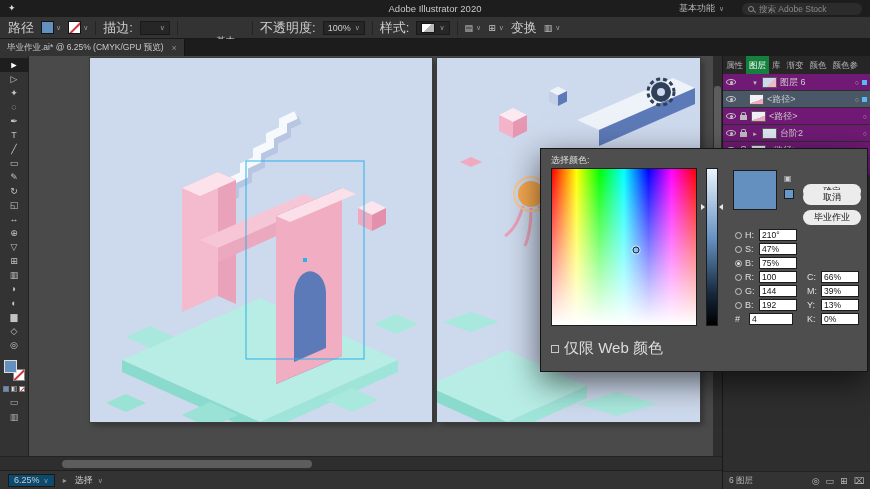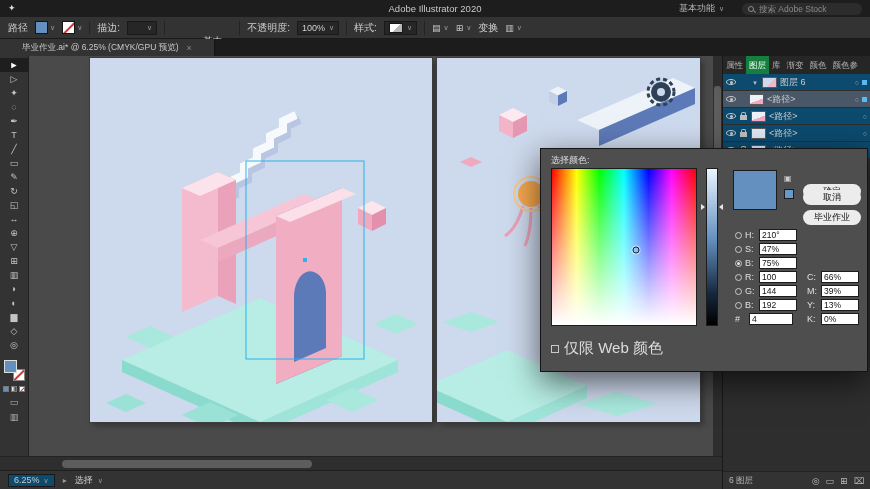--- a/index.html
+++ b/index.html
@@ -17,38 +17,38 @@
   .chev{font-size:7px;color:#9a9a9a;line-height:1;}
   .searchbox{display:flex;align-items:center;gap:5px;background:#2c2c2c;border-radius:8px;height:12px;padding:0 6px;width:120px;}
   .mag{width:6px;height:6px;border:1px solid #8a8a8a;border-radius:50%;position:relative;flex:0 0 auto;}
   .mag::after{content:"";position:absolute;width:3px;height:1px;background:#8a8a8a;transform:rotate(45deg);right:-3px;bottom:-1px;}
   .searchbox input{background:transparent;border:none;outline:none;color:#9a9a9a;font-size:8.5px;width:100%;padding:0;font-family:inherit;}
   .searchbox input::placeholder{color:#8a8a8a;}
 
   
   .controlbar{position:absolute;left:0;top:17px;width:870px;height:22px;background:#333;
               border-bottom:1px solid #1a1a1a;display:flex;align-items:center;gap:7px;padding:0 8px;}
-  .cb-label{color:#cfcfcf;font-size:10px;white-space:nowrap;}
+  .cb-label{color:#cfcfcf;font-size:13px;white-space:nowrap;}
   .sep{width:1px;height:14px;background:#242424;flex:0 0 auto;}
   .pair{display:flex;align-items:center;gap:2px;}
   .swatch-box{width:13px;height:13px;border:1px solid #141414;}
   .fill{background:#6490c0;}
   .stroke{background:#fff;position:relative;overflow:hidden;}
   .stroke::after{content:"";position:absolute;left:-3px;top:5px;width:19px;height:2px;background:#d03a3a;transform:rotate(-45deg);}
   .dd{display:flex;align-items:center;gap:4px;background:#262626;border:1px solid #191919;height:14px;padding:0 4px;color:#cfcfcf;font-size:9px;}
   .dd.small{width:30px;justify-content:flex-end;}
   .brush{display:flex;align-items:center;gap:5px;color:#cfcfcf;font-size:9.5px;margin-top:28px;}
   .brush-line{width:26px;height:2px;background:#0c0c0c;}
   .mini-swatch{width:14px;height:10px;background:linear-gradient(135deg,#fff 50%,#b9b9b9 50%);border:1px solid #151515;}
   .icon-btn{display:flex;align-items:center;gap:3px;color:#c5c5c5;font-size:9px;}
 
   
   .tabbar{position:absolute;left:0;top:39px;width:870px;height:17px;background:#1c1c1c;display:flex;}
   .doc-tab{display:flex;align-items:center;gap:8px;background:#333;color:#c9c9c9;font-size:8.5px;
-           padding:0 22px;border-right:1px solid #141414;white-space:nowrap;}
+           padding:0 7px;border-right:1px solid #141414;white-space:nowrap;}
   .tab-close{color:#8a8a8a;font-size:9px;}
 
   
   .toolbarL{position:absolute;left:0;top:56px;width:29px;height:400px;background:#333;border-right:1px solid #222;
             display:flex;flex-direction:column;align-items:center;padding-top:2px;}
   .tool{width:29px;height:14px;line-height:14px;text-align:center;color:#c3c3c3;font-size:9px;}
   .tool.active{background:#1e1e1e;color:#fff;}
   .tb-swatches{position:relative;width:21px;height:21px;margin-top:8px;}
   .tb-stroke{position:absolute;right:0;bottom:0;width:12px;height:12px;background:#fff;border:1px solid #888;overflow:hidden;}
   .tb-stroke::after{content:"";position:absolute;left:-3px;top:4px;width:17px;height:2px;background:#d03a3a;transform:rotate(-45deg);}
@@ -78,21 +78,21 @@
   .zoom-dd{display:flex;align-items:center;gap:4px;background:#0c4a6e;border:1px solid #191919;height:13px;padding:0 5px;color:#ccc;font-size:9px;}
   .status-arrow{color:#9a9a9a;font-size:8px;}
   .tool-status{color:#ccc;font-size:9px;display:flex;gap:5px;align-items:center;}
 
   
   .dock{position:absolute;left:722px;top:56px;width:148px;height:433px;background:#2e2e2e;border-left:1px solid #191919;
         display:flex;flex-direction:column;}
   .dock-tabs{height:18px;background:#262626;display:flex;overflow:hidden;flex:0 0 auto;}
   .dock-tab{padding:0 3px;line-height:18px;font-size:8.5px;color:#b0b0b0;white-space:nowrap;}
   .dock-tab.active{background:#15803d;color:#fff;}
-  .layers{background:#0c4a6e;flex:0 0 auto;}
+  .layers{background:#701a75;flex:0 0 auto;}
   .lrow{height:17px;display:flex;align-items:center;gap:3px;padding:0 3px;border-bottom:1px solid #2e2e2e;font-size:9px;color:#ccc;}
   .lrow.sel{background:#4a5766;}
   .ind{width:7px;flex:0 0 auto;}
   .eye{width:10px;height:6px;border:1px solid #c6c6c6;border-radius:50%;position:relative;flex:0 0 auto;}
   .eye::after{content:"";position:absolute;left:50%;top:50%;width:3px;height:3px;margin:-1.5px 0 0 -1.5px;background:#c6c6c6;border-radius:50%;}
   .lockcol{width:9px;flex:0 0 auto;display:flex;justify-content:center;}
   .lock{width:7px;height:5px;background:#bdbdbd;position:relative;margin-top:2px;}
   .lock::before{content:"";position:absolute;left:1px;top:-3px;width:3px;height:3px;border:1px solid #bdbdbd;border-bottom:none;border-radius:2px 2px 0 0;}
   .expander{width:8px;flex:0 0 auto;color:#bbb;font-size:7px;text-align:center;line-height:1;}
   .thumb{width:15px;height:11px;border:1px solid #5a5a5a;background:#dfe7f3;flex:0 0 auto;}
@@ -368,20 +368,30 @@
           </span>
         <span class="thumb pink"></span>
         <span class="lname">&lt;路径&gt;</span>
         <span class="target">○</span>
       </div>
       <div class="lrow">
         <span class="eye"></span>
         <span class="lockcol">
             <span class="lock"></span>
           </span>
+        <span class="expander">▸</span>
+        <span class="thumb"></span>
+        <span class="lname">台阶2</span>
+        <span class="target">○</span>
+      </div>
+      <div class="lrow">
+        <span class="eye"></span>
+        <span class="lockcol">
+            <span class="lock"></span>
+          </span>
         <span class="thumb"></span>
         <span class="lname">&lt;路径&gt;</span>
         <span class="target">○</span>
       </div>
       <div class="lrow">
         <span class="eye"></span>
         <span class="lockcol">
             <span class="lock"></span>
           </span>
         <span class="thumb"></span>

